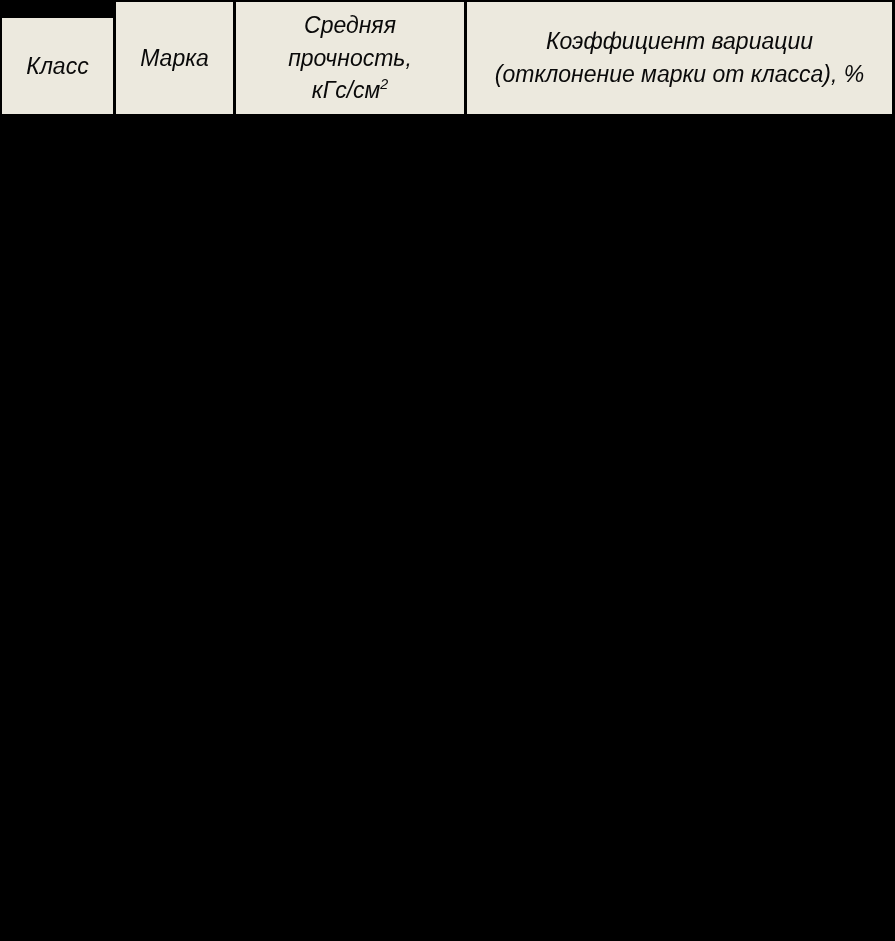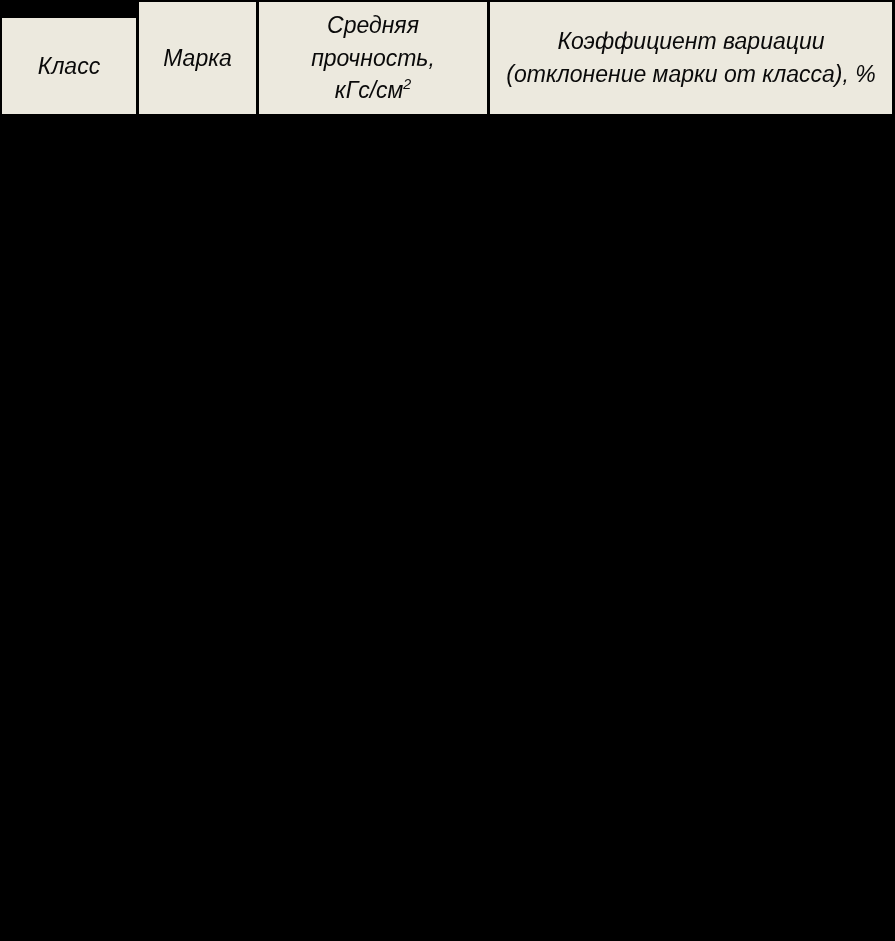--- a/index.html
+++ b/index.html
@@ -35,21 +35,21 @@
     font-size: 23px;
     line-height: 1.42;
     display: flex;
     align-items: center;
     justify-content: center;
     text-align: center;
     border-right: 3px solid #000;
     padding: 2px 8px;
   }
   .header-cell:last-child { border-right: none; }
-  .col-class    { width: 137px; margin-top: 16px; }
+  .col-class    { width: 114px; margin-top: 16px; }
   .col-mark     { width: 120px; }
   .col-strength { width: 231px; }
   .col-variation{ flex: 1; }
   .header-cell sup {
     font-size: 0.62em;
     vertical-align: super;
     line-height: 0;
   }
   .table-body {
     flex: 1;

